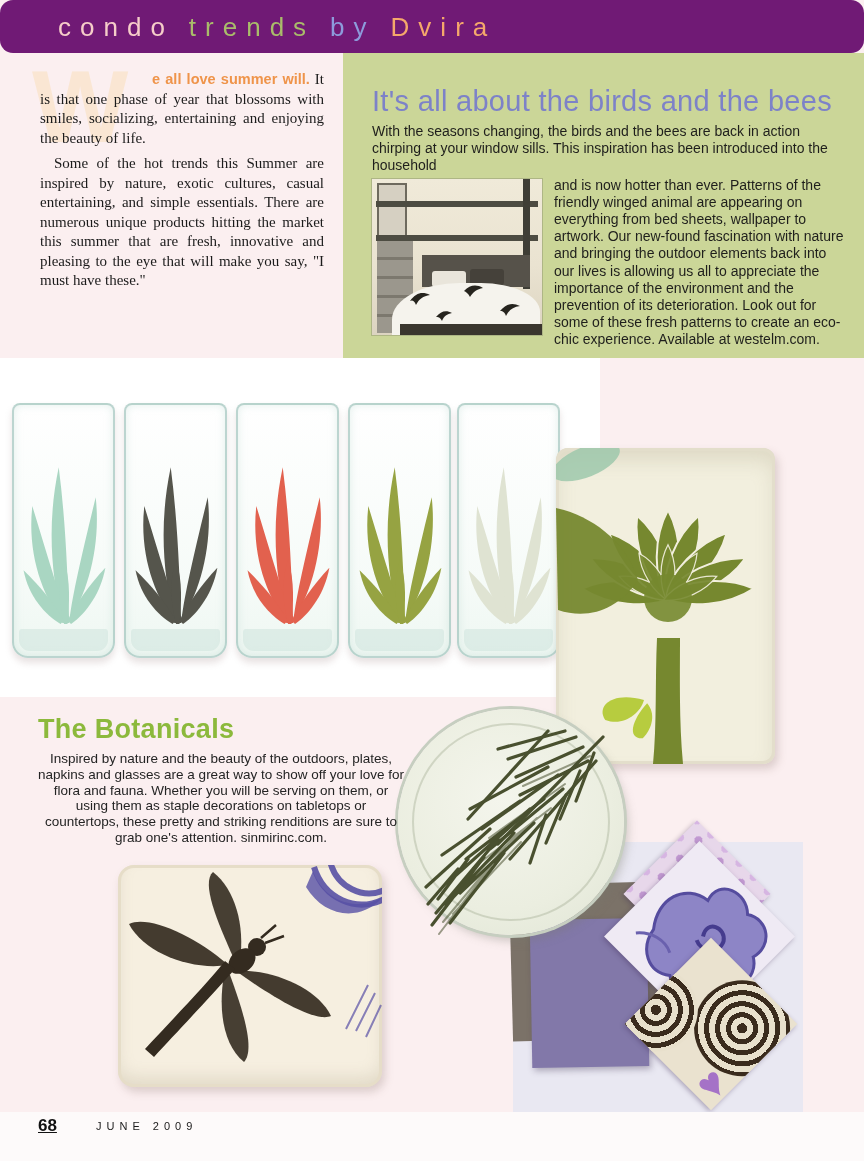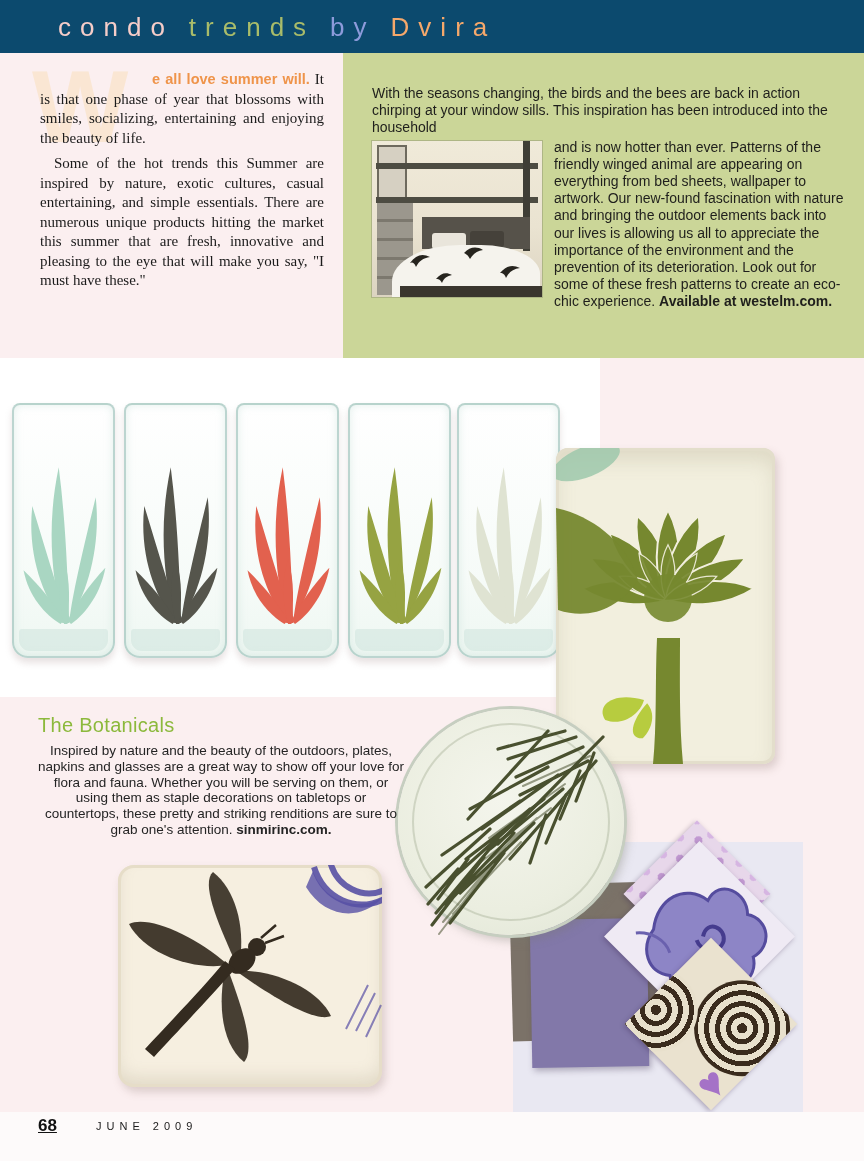--- a/index.html
+++ b/index.html
@@ -1,21 +1,21 @@
 <!DOCTYPE html>
 <html><head>
 <meta charset="utf-8">
 <style>
   html,body{margin:0;padding:0;}
   body{width:864px;height:1161px;position:relative;overflow:hidden;
        background:#fbeff0;font-family:"Liberation Sans",sans-serif;}
   .abs{position:absolute;}
 
   
-  .topbar{left:0;top:0;width:864px;height:53px;background:#0c4a6e;}
+  .topbar{left:0;top:0;width:864px;height:53px;background:#701a75;border-radius:13px;}
   .brand{left:58px;top:0;height:53px;line-height:55px;font-size:26px;font-weight:400;}
   .brand span{letter-spacing:9px;margin-right:15px;}
   .logo{right:60px;top:0;height:53px;line-height:55px;font-size:26px;color:#f7e3e1;}
   .logo .lt{font-weight:400;letter-spacing:.5px;}
   .logo .bd{font-weight:700;letter-spacing:.5px;}
 
   
   .intro{left:40px;top:70px;width:284px;color:#1b1b1b;}
   .dropcap{position:absolute;left:-8px;top:-14px;font-size:102px;font-weight:700;
            color:#fae6d3;line-height:1;letter-spacing:-4px;}
@@ -25,21 +25,21 @@
   .intro p.second{margin-top:6px;text-indent:14px;}
   .leadin{font-family:"Liberation Sans",sans-serif;font-weight:700;font-size:14.5px;color:#ef944a;}
 
   
   .greenbox{left:343px;top:53px;width:521px;height:305px;background:#cbd698;
             box-sizing:border-box;padding:32px 20px 0 29px;}
   .birds-title{margin:0 0 5px 0;font-size:29px;font-weight:400;letter-spacing:.3px;}
   .birds-body{font-size:14px;line-height:17.2px;color:#1f1f1c;}
   .birds-body p{margin:0;}
   .birds-body .cont{margin-top:2px;}
-  .boldlink{font-weight:700;}
+  .boldlink{font-weight:400;}
 
   
   .bedroom{float:left;width:170px;height:156px;margin:4px 12px 2px 0;position:relative;
            overflow:hidden;background:linear-gradient(180deg,#f0ead9 0%,#eae3d1 55%,#dcd4c1 100%);
            box-shadow:0 0 0 1px rgba(110,110,90,.3);}
   .shelf{position:absolute;left:4px;right:4px;height:6px;background:#4d4c42;}
   .s1{top:22px;} .s2{top:56px;}
   .post{position:absolute;top:0;height:110px;width:7px;background:#3f3e36;right:12px;}
   .mirror{position:absolute;left:7px;top:6px;width:26px;height:50px;background:#d6d0c2;
           box-shadow:0 0 0 2px #6e6a5e;}
@@ -102,21 +102,21 @@
   .nap-c{left:137px;top:121px;width:122px;height:122px;background:#eae2cf;overflow:hidden;}
   .nap-c::before,.nap-c::after{content:"";position:absolute;border-radius:50%;
          background:repeating-radial-gradient(circle,#3a2b1d 0 5px,#e8e0cc 5px 11px);}
   .nap-c::before{left:38px;top:-6px;width:96px;height:96px;}
   .nap-c::after{left:-30px;top:48px;width:84px;height:84px;}
   .heart{position:absolute;left:186px;top:218px;font-size:42px;color:#9a5fc6;
          transform:rotate(-38deg);opacity:.85;}
 
   
   .botanicals{left:38px;top:714px;width:366px;}
-  .bot-title{margin:0 0 6px 0;font-size:20px;font-weight:400;letter-spacing:.3px;}
+  .bot-title{margin:0 0 6px 0;font-size:27px;font-weight:700;letter-spacing:.3px;}
   .bot-body{margin:0;font-size:13.5px;line-height:15.8px;color:#242424;text-align:center;}
 
   
   .footband{left:0;top:1112px;width:864px;height:49px;background:#fdfafa;}
   .pageno{left:38px;top:1116px;font-size:17px;font-weight:700;color:#111;text-decoration:underline;}
   .issue{left:96px;top:1120px;font-size:11px;letter-spacing:5px;color:#1a1a1a;}
 </style>
 </head>
 <body>
 
@@ -205,20 +205,21 @@
   </svg>
 </div>
 
 <div class="abs intro">
   <span class="dropcap">W</span>
   <p class="first"><span class="leadin">e all love summer will.</span><span> It is that one phase of year that blossoms with smiles, socializing, entertaining and enjoying the beauty of life.</span></p>
   <p class="second">Some of the hot trends this Summer are inspired by nature, exotic cultures, casual entertaining, and simple essentials. There are numerous unique products hitting the market this summer that are fresh, innovative and pleasing to the eye that will make you say, "I must have these."</p>
 </div>
 
 <div class="abs greenbox">
+  <h2 class="birds-title" style="color: rgb(125, 130, 200);">It's all about the birds and the bees</h2>
   <div class="birds-body">
     <p>With the seasons changing, the birds and the bees are back in action chirping at your window sills. This inspiration has been introduced into the household</p>
     <div class="bedroom">
       <div class="mirror"></div>
       <div class="shelf s1"></div>
       <div class="shelf s2"></div>
       <div class="post"></div>
       <div class="dresser"></div>
       <div class="headboard"></div>
       <div class="pillow pw1"></div>

